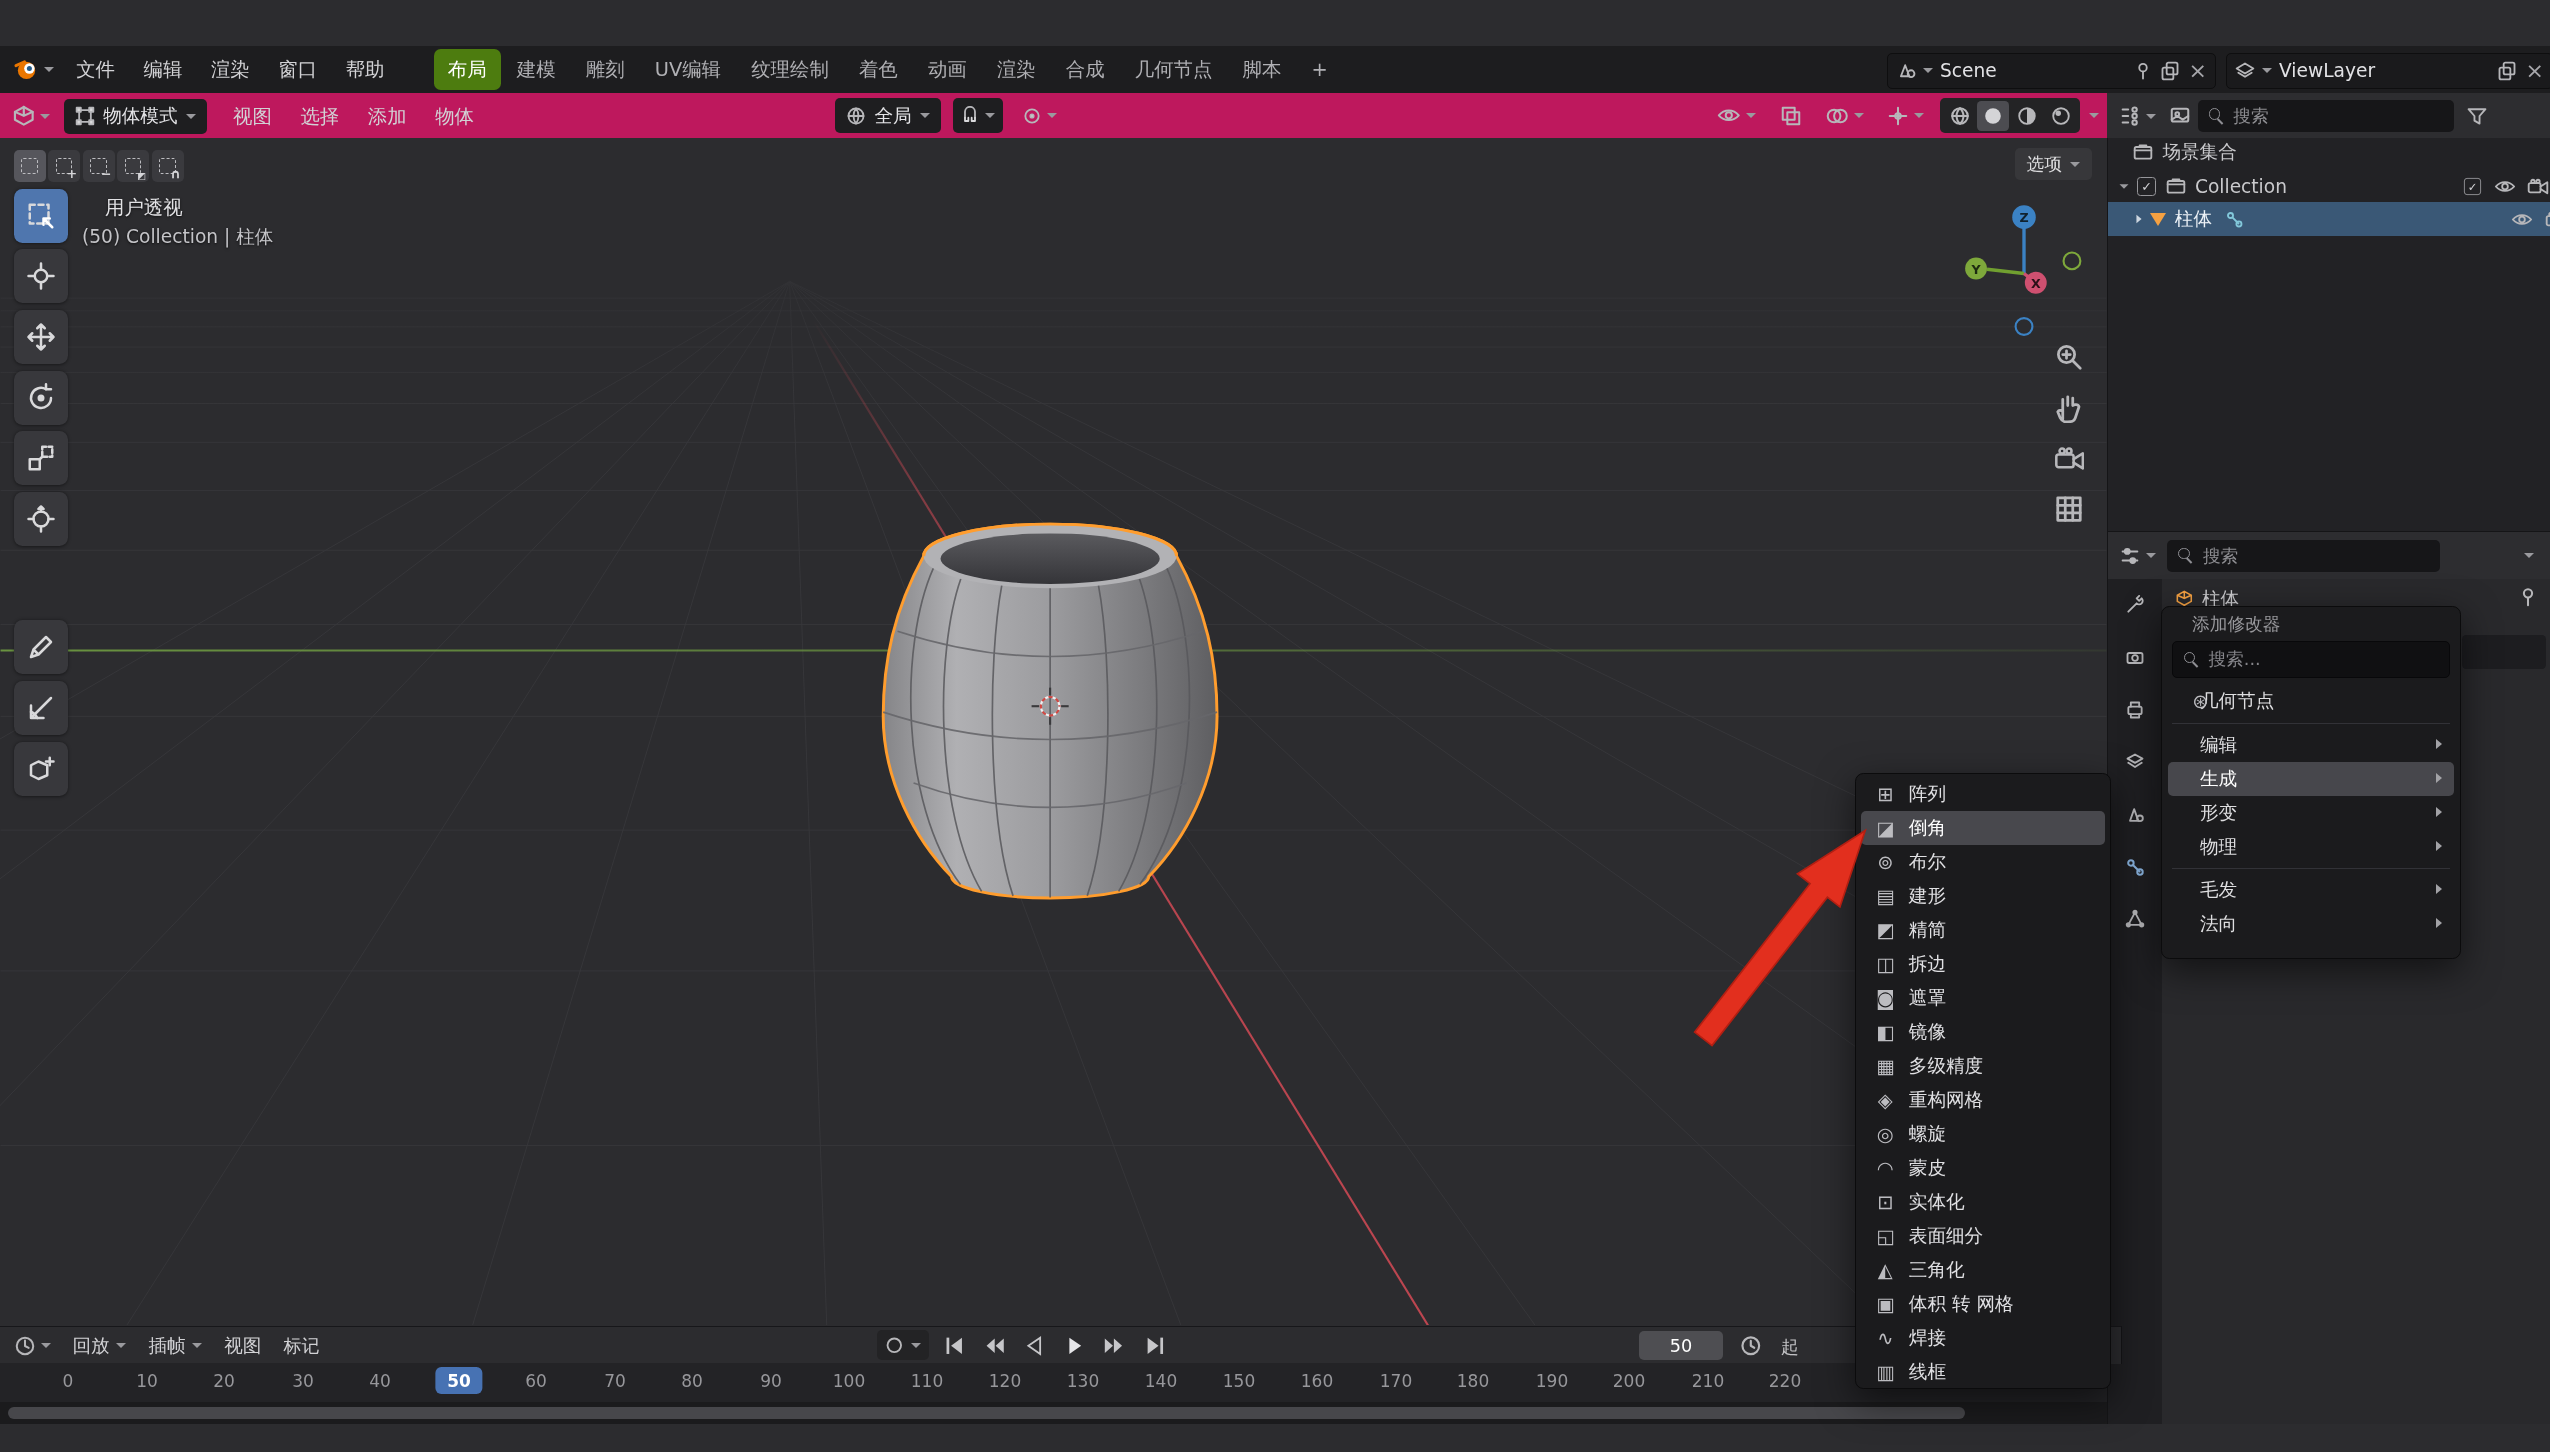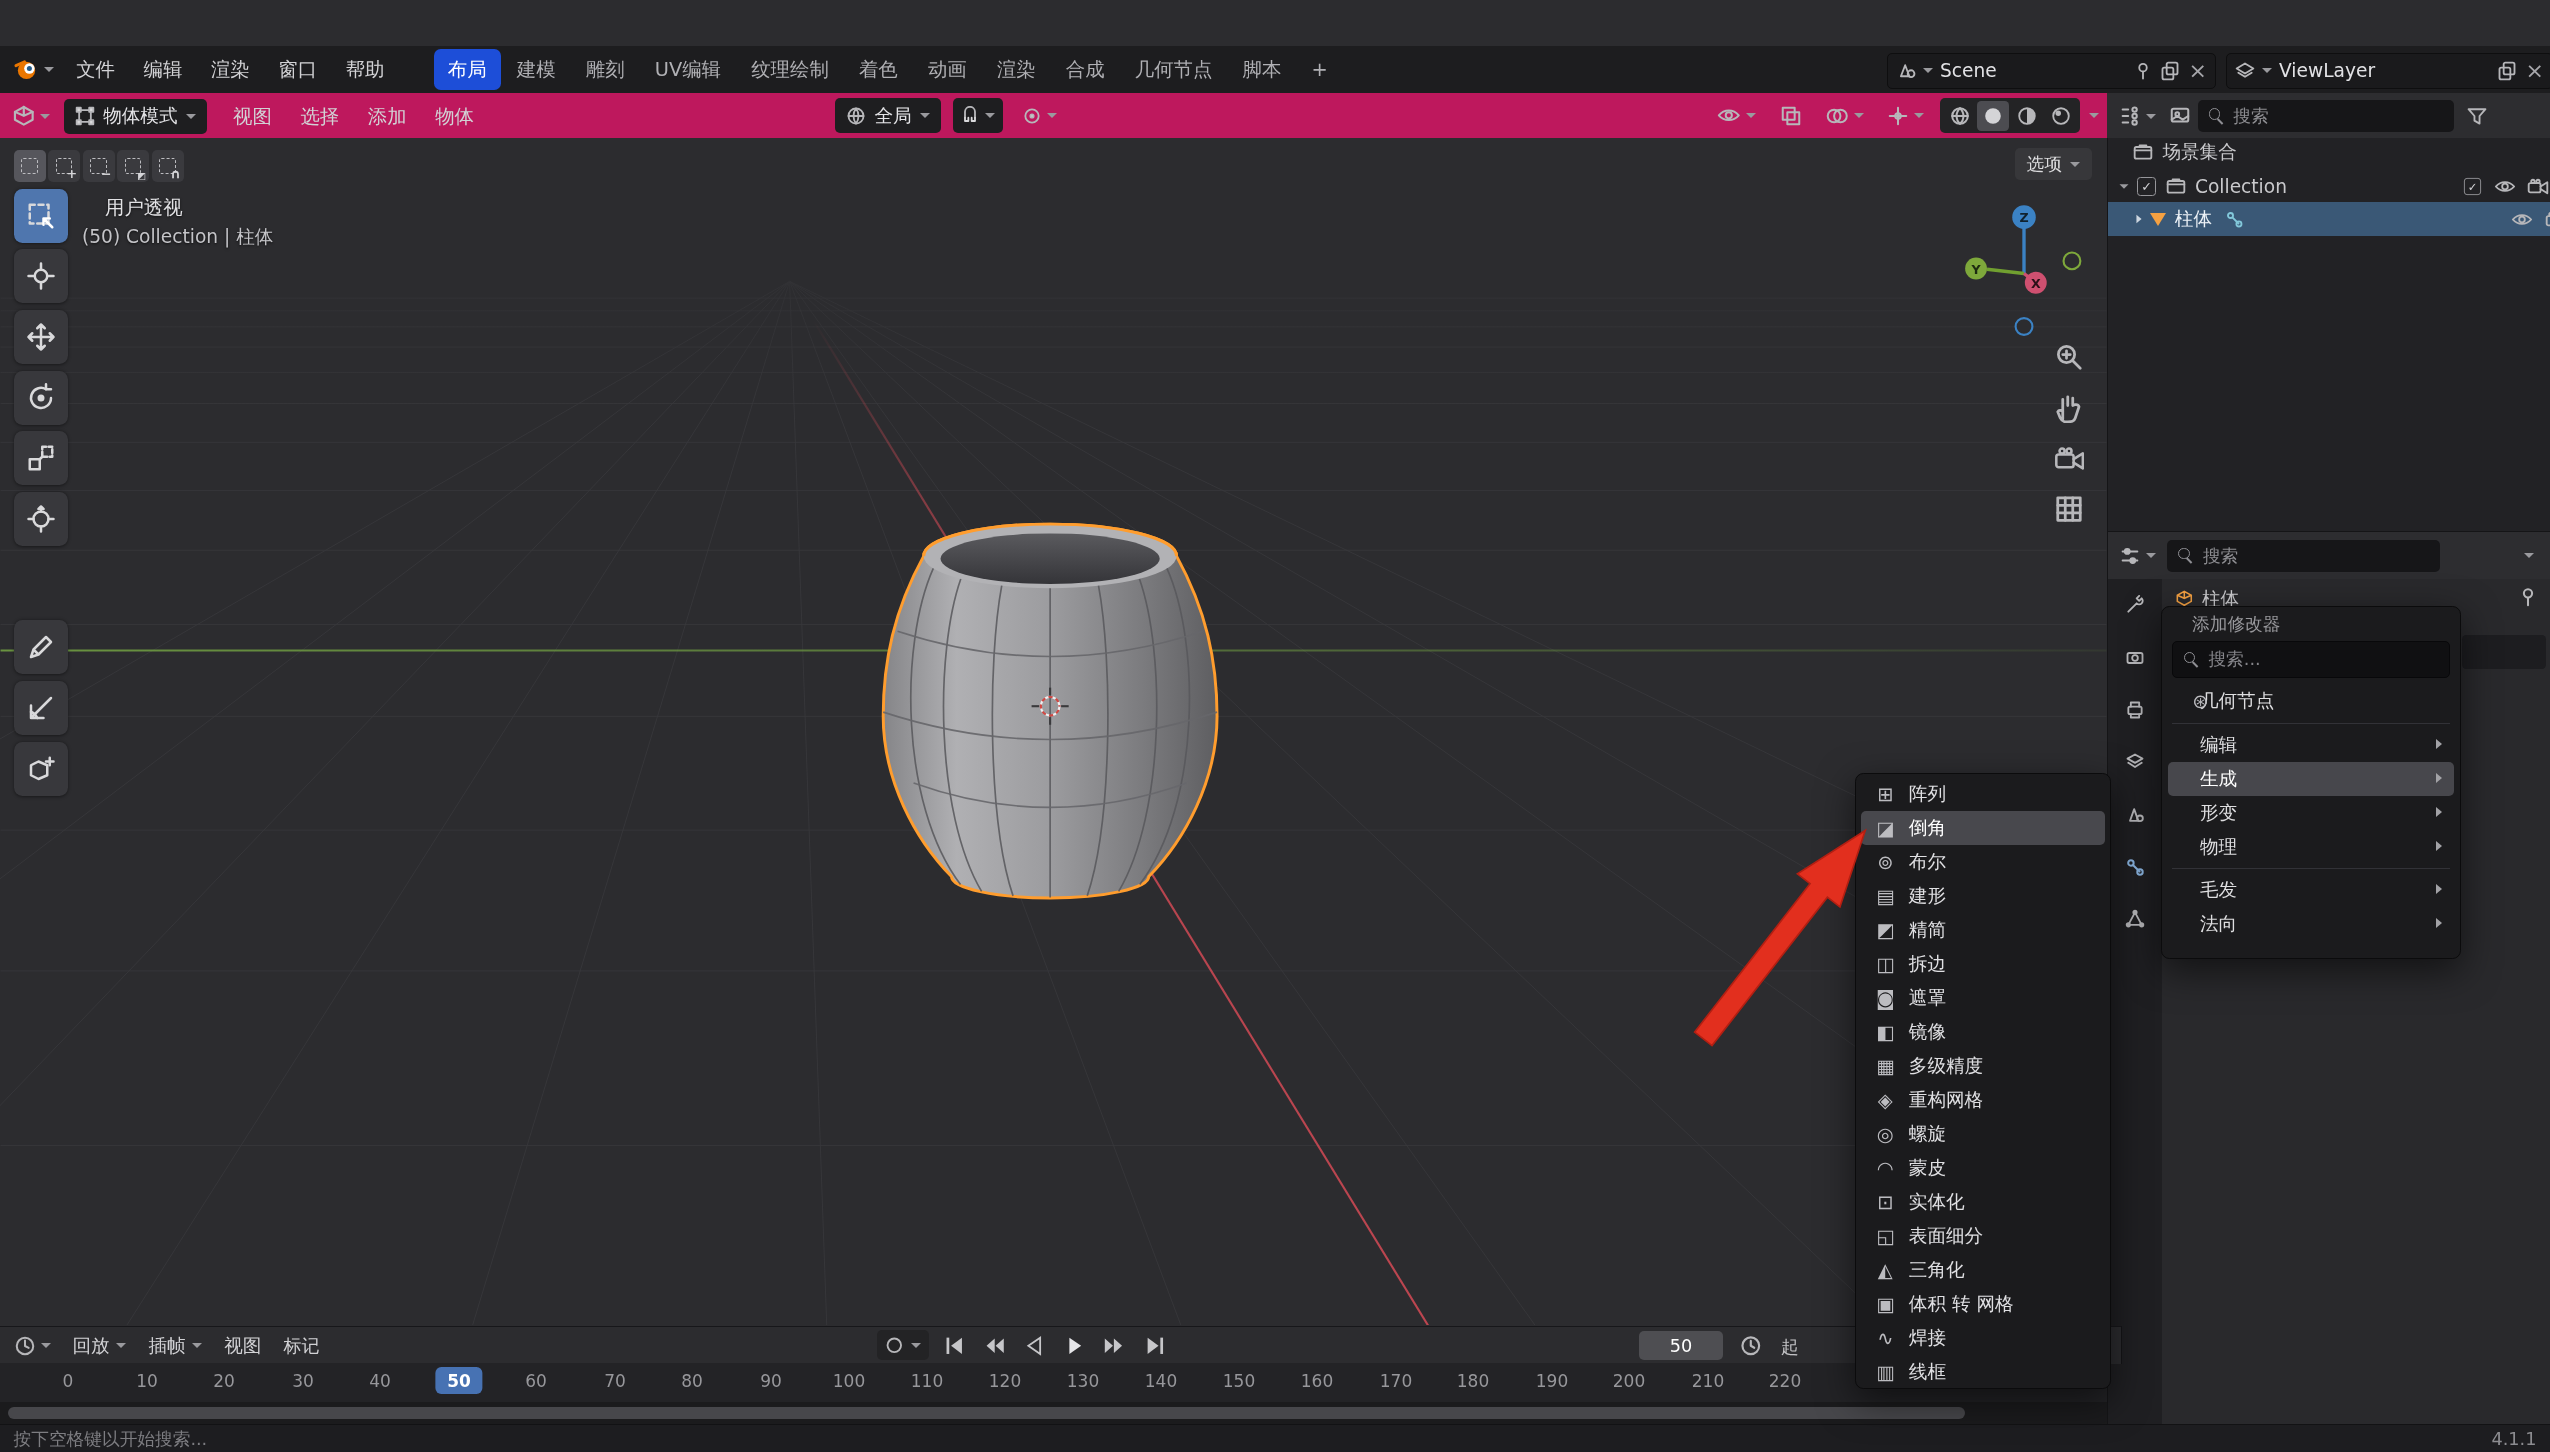--- a/index.html
+++ b/index.html
@@ -11,21 +11,21 @@
   .chev-r{width:0;height:0;border-top:5.9px solid transparent;border-bottom:5.9px solid transparent;border-left:6.7px solid #a2a2a6;display:inline-block;}
   .mag{position:relative;width:17px;height:17px;display:inline-block;flex:none;}
   .mag::before{content:"";position:absolute;left:0.8px;top:0.8px;width:9.3px;height:9.3px;border:1.7px solid #8f8f94;border-radius:50%;}
   .mag::after{content:"";position:absolute;left:11px;top:10px;width:2.1px;height:6.7px;background:#8f8f94;transform:rotate(-45deg);}
   .x-ico{width:22px;height:22px;display:flex;align-items:center;justify-content:center;color:#a6a6aa;}
   .x-ico::after{content:"×";font-size:22px;line-height:1;}
   .cbx{width:17px;height:17px;border:1.7px solid #96969a;border-radius:3.4px;display:flex;align-items:center;justify-content:center;color:#d2d2d5;font-size:12.7px;flex:none;}
   .cbx.checked::after{content:"✓";}
   .menu-text{font-size:19.4px;color:#d2d2d5;padding:0 14.3px;height:100%;display:flex;align-items:center;}
   .tab{font-size:19.4px;color:#b0b0b4;padding:6.7px 14.3px;border-radius:6.7px;margin:0 0.8px;}
-  .tab.active{background:#1d4ed8;color:#ffffff;}
+  .tab.active{background:#4d7c0f;color:#ffffff;}
   .pill{background:#1e1e20;border-radius:5px;height:35px;display:flex;align-items:center;gap:8.4px;padding:0 11px;}
   .hbtn{height:35px;border-radius:5px;display:flex;align-items:center;gap:5px;padding:0 7.6px;}
   .search{background:#161618;border-radius:5px;height:32px;display:flex;align-items:center;gap:8.4px;padding:0 10px;color:#8d8d91;font-size:17.7px;}
   .menu-card{background:#1b1b1d;border:0.8px solid #0b0b0c;border-radius:8.4px;box-shadow:0 11.8px 37px rgba(0,0,0,.55);z-index:50;}
   .mm-row{height:34px;display:flex;align-items:center;font-size:18.6px;color:#dedee0;padding-left:32px;position:relative;margin:0 5.9px;border-radius:5px;}
   .mm-row.hl{background:#47474c;color:#fff;}
   .mm-row .sub-arrow{position:absolute;right:11.8px;top:11px;}
   .mm-sep{height:0.8px;background:#323237;margin:4.2px 10px;}
   .mm-icon{position:absolute;left:25px;width:25px;text-align:center;font-size:19.4px;color:#bcbcc0;}
   .sm-row{height:34px;display:flex;align-items:center;font-size:18.6px;color:#e0e0e3;padding-left:11.8px;gap:11px;margin:0 5px;border-radius:5px;}
@@ -725,24 +725,20 @@
     <span class="tl-num" style="left:1552px;">190</span>
     <span class="tl-num" style="left:1629px;">200</span>
     <span class="tl-num" style="left:1708px;">210</span>
     <span class="tl-num" style="left:1785px;">220</span>
   </div>
 
   <div class="abs" style="left:0;top:1402px;width:2107px;height:22px;background:#1b1b1d;border-right:0.8px solid #151517;">
     <div style="position:absolute;left:8.4px;top:5px;width:1957px;height:11.8px;background:#47474b;border-radius:5.9px;"></div>
   </div>
 
-  <div class="abs row" style="left:0;top:1424px;width:2550px;height:29px;background:#1d1d20;border-top:0.8px solid #121214;justify-content:space-between;padding:0 13.5px;box-sizing:border-box;">
-    <span style="font-size:17.7px;color:#7d7d81;">按下空格键以开始搜索...</span>
-    <span style="font-size:17.7px;color:#8c8c90;">4.1.1</span>
-  </div>
 
   <div class="abs menu-card" style="left:2161px;top:606px;width:300px;height:353px;padding-top:3.4px;box-sizing:border-box;">
     <div style="height:27px;display:flex;align-items:center;padding-left:30px;font-size:17.7px;color:#98989c;">添加修改器</div>
     <div class="row" style="margin:3.4px 10px;height:35px;background:#101012;border:0.8px solid #08080a;border-radius:5px;gap:8.4px;padding:0 10px;">
       <span class="mag"></span>
       <span style="font-size:17.7px;color:#85858a;">搜索...</span>
     </div>
     <div class="mm-row" style="margin-top:6.7px;">
       <span class="mm-icon" style="left:20px;">⊛</span>
       <span>几何节点</span>

